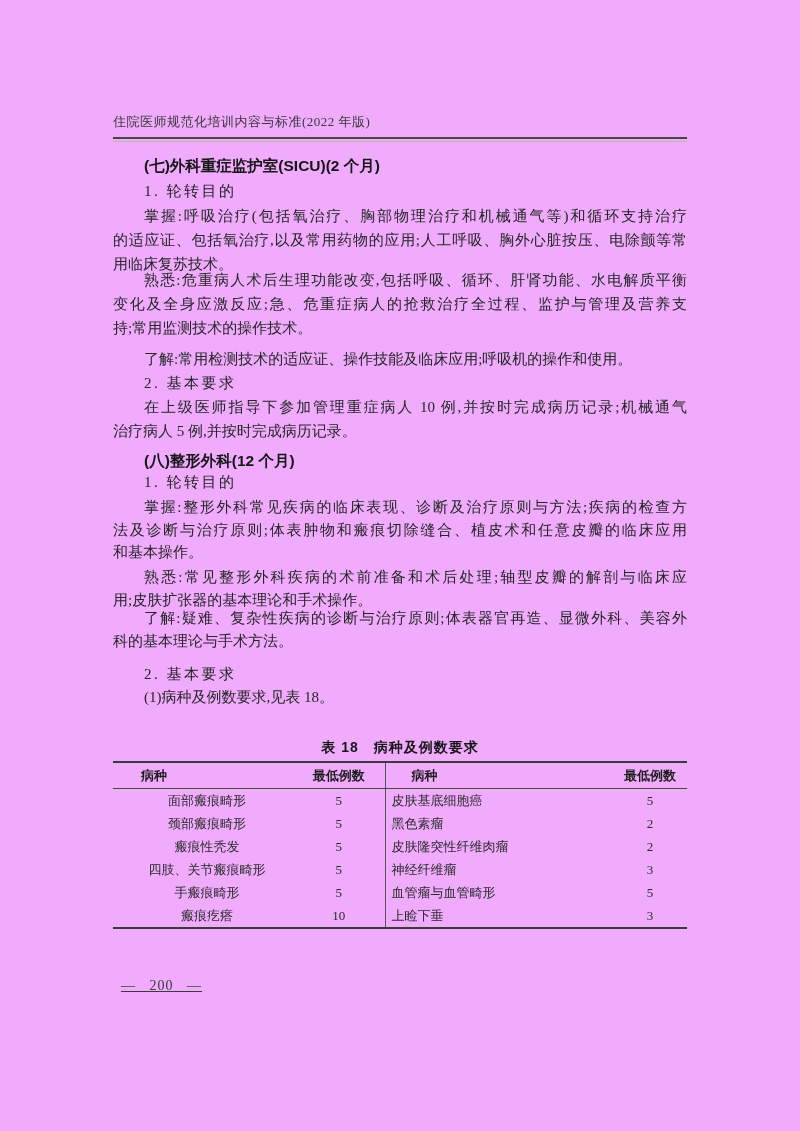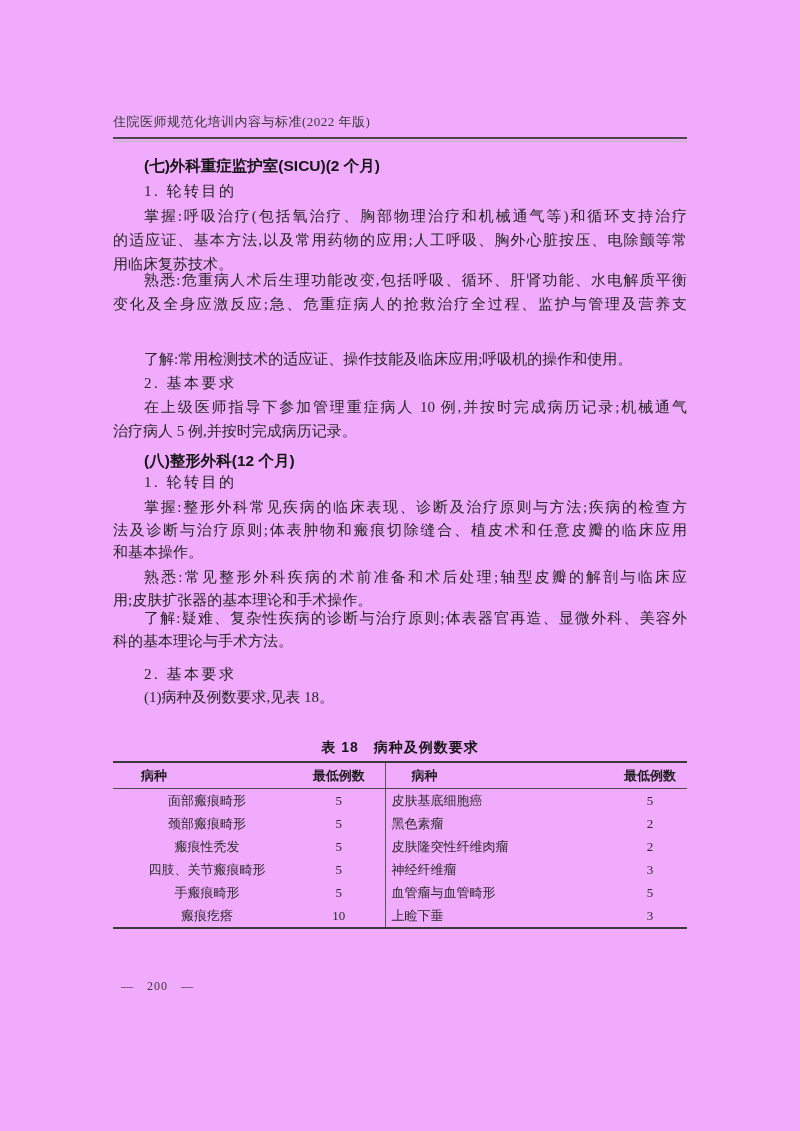--- a/index.html
+++ b/index.html
@@ -38,43 +38,44 @@
   table.req td{
     font-size:13px;color:#2a2a2a;height:23px;padding:0;vertical-align:middle;white-space:nowrap;
   }
   .c-num{text-align:center;}
   .c-name{text-align:left;}
   th.c-name.lh{padding-left:28px;text-align:left;}
   th.c-name.rh{padding-left:26px;text-align:left;}
   td.c-name.lh{padding-left:8px;text-align:center;}
   td.c-name.rh{padding-left:6px;}
   .vdiv{border-right:1px solid #565656;}
-  .pg-footer{top:978px;left:121px;width:200px;font-size:12px;line-height:16px;color:#3a3a3a;word-spacing:9px;letter-spacing:1px;}
+  .pg-footer{top:978px;left:121px;width:200px;font-size:14px;line-height:16px;color:#3a3a3a;word-spacing:9px;letter-spacing:1px;text-decoration:underline;}
 </style>
 </head>
 <body>
 
 <div class="page">
 
   <div class="abs pg-header">住院医师规范化培训内容与标准(2022 年版)</div>
   <div class="abs rule"></div>
 
   <div class="abs h" style="top:154px">(七)外科重症监护室(SICU)(2 个月)</div>
 
   <div class="abs item" style="top:180px">1. 轮转目的</div>
 
   <div class="abs para" style="top:204px;line-height:24px">
     <div class="ln ind j">掌握:呼吸治疗(包括氧治疗、胸部物理治疗和机械通气等)和循环支持治疗</div>
-    <div class="ln j">的适应证、基本方法,以及常用药物的应用;人工呼吸、胸外心脏按压、电除颤等常</div>
+    <div class="ln j">的适应证、包括氧治疗,以及常用药物的应用;人工呼吸、胸外心脏按压、电除颤等常</div>
     <div class="ln">用临床复苏技术。</div>
   </div>
 
   <div class="abs para" style="top:268px;line-height:24px">
     <div class="ln ind j">熟悉:危重病人术后生理功能改变,包括呼吸、循环、肝肾功能、水电解质平衡</div>
     <div class="ln j">变化及全身应激反应;急、危重症病人的抢救治疗全过程、监护与管理及营养支</div>
+    <div class="ln">持;常用监测技术的操作技术。</div>
   </div>
 
   <div class="abs para" style="top:348px;line-height:23px">
     <div class="ln ind">了解:常用检测技术的适应证、操作技能及临床应用;呼吸机的操作和使用。</div>
   </div>
 
   <div class="abs item" style="top:372px">2. 基本要求</div>
 
   <div class="abs para" style="top:396px;line-height:23.5px">
     <div class="ln ind j">在上级医师指导下参加管理重症病人 10 例,并按时完成病历记录;机械通气</div>

